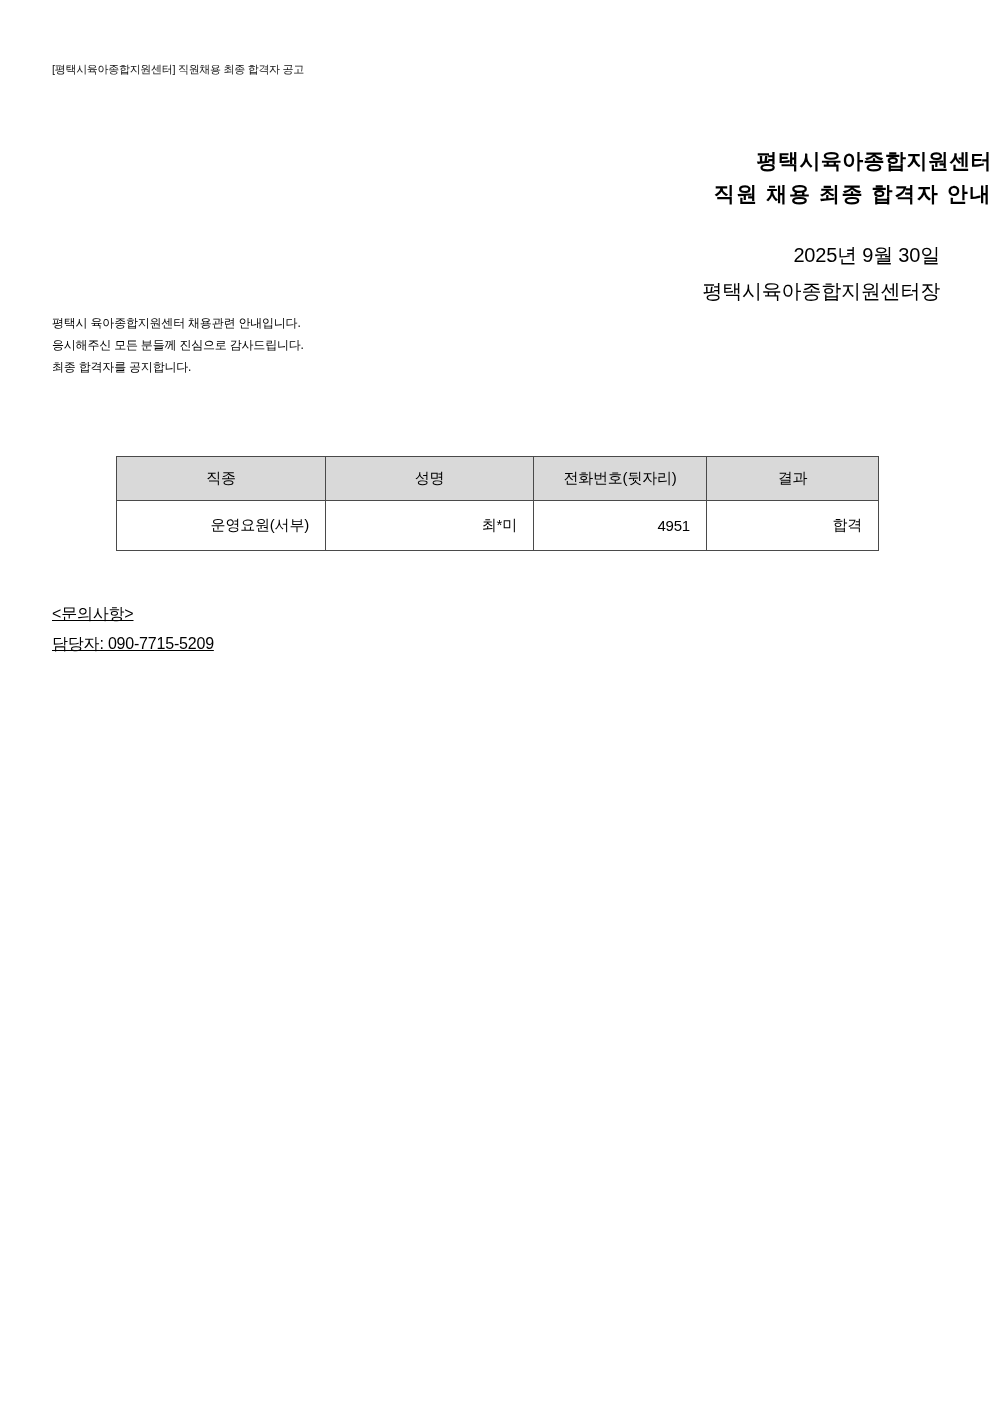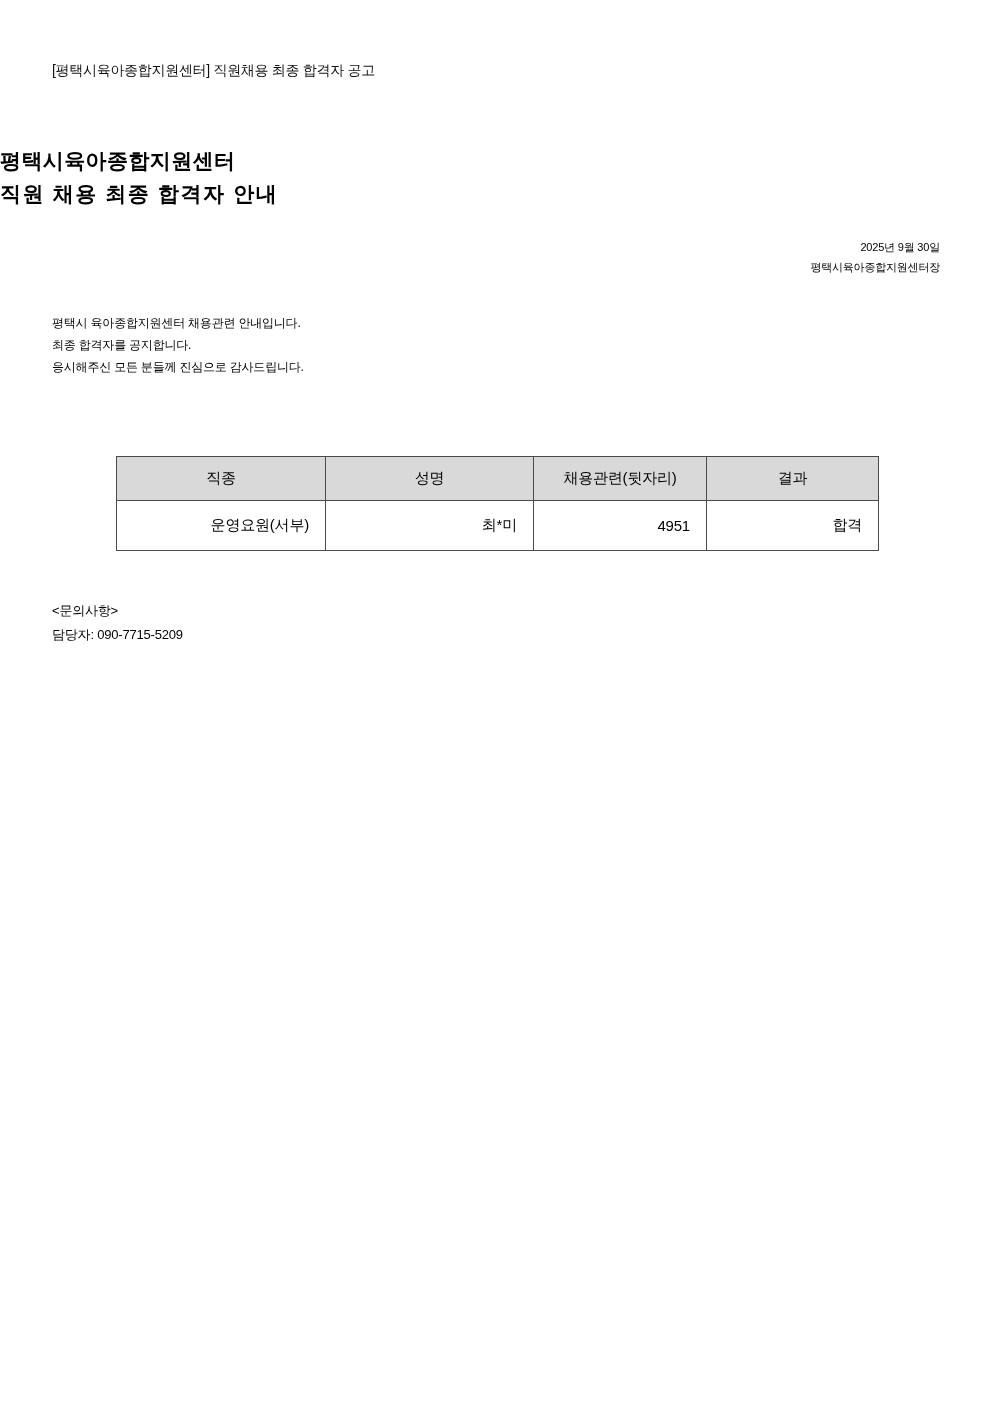--- a/index.html
+++ b/index.html
@@ -19,48 +19,48 @@
     position: relative;
     width: 992px;
     height: 1403px;
     box-sizing: border-box;
     padding: 0;
   }
   .doc-header {
     position: absolute;
     left: 52px;
     top: 62px;
-    font-size: 14px;
+    font-size: 11px;
     letter-spacing: -0.3px;
     color: #111;
     white-space: nowrap;
   }
   .title-block {
     position: absolute;
     left: 0;
     top: 145px;
     width: 992px;
-    text-align: left;
+    text-align: right;
   }
   .title-line {
     font-size: 21px;
     font-weight: bold;
     letter-spacing: 0.4px;
     line-height: 1.55;
     color: #000;
   }
   .title-line.second {
     letter-spacing: 1.6px;
   }
   .date-block {
     position: absolute;
     right: 52px;
     top: 238px;
     text-align: right;
-    font-size: 11px;
+    font-size: 20px;
     line-height: 1.78;
     letter-spacing: -0.2px;
   }
   .intro-block {
     position: absolute;
     left: 52px;
     top: 313px;
     font-size: 12px;
     line-height: 1.82;
     letter-spacing: -0.2px;
@@ -93,23 +93,24 @@
     text-align: right;
   }
   .col-0 { width: 209px; }
   .col-1 { width: 208px; }
   .col-2 { width: 173px; }
   .col-3 { width: 172px; }
   .contact-block {
     position: absolute;
     left: 52px;
     top: 599px;
-    font-size: 13px;
+    font-size: 16px;
     line-height: 1.85;
     letter-spacing: -0.2px;
+    text-decoration: underline;
   }
 </style>
 </head>
 <body>
 
 <div class="page">
 
   <div class="doc-header">[평택시육아종합지원센터] 직원채용 최종 합격자 공고</div>
 
   <div class="title-block">
@@ -117,36 +118,36 @@
     <div class="title-line second">직원 채용 최종 합격자 안내</div>
   </div>
 
   <div class="date-block">
     <div>2025년 9월 30일</div>
     <div>평택시육아종합지원센터장</div>
   </div>
 
   <div class="intro-block">
     <div>평택시 육아종합지원센터 채용관련 안내입니다.</div>
+    <div>응시해주신 모든 분들께 진심으로 감사드립니다.</div>
     <div>최종 합격자를 공지합니다.</div>
-    <div>응시해주신 모든 분들께 진심으로 감사드립니다.</div>
   </div>
 
   <table class="result-table">
     <colgroup>
       <col class="col-0">
       <col class="col-1">
       <col class="col-2">
       <col class="col-3">
     </colgroup>
     <thead>
       <tr>
         <th>직종</th>
         <th>성명</th>
-        <th>채용관련(뒷자리)</th>
+        <th>전화번호(뒷자리)</th>
         <th>결과</th>
       </tr>
     </thead>
     <tbody>
       <tr>
         <td>운영요원(서부)</td>
         <td>최*미</td>
         <td>4951</td>
         <td>합격</td>
       </tr>

